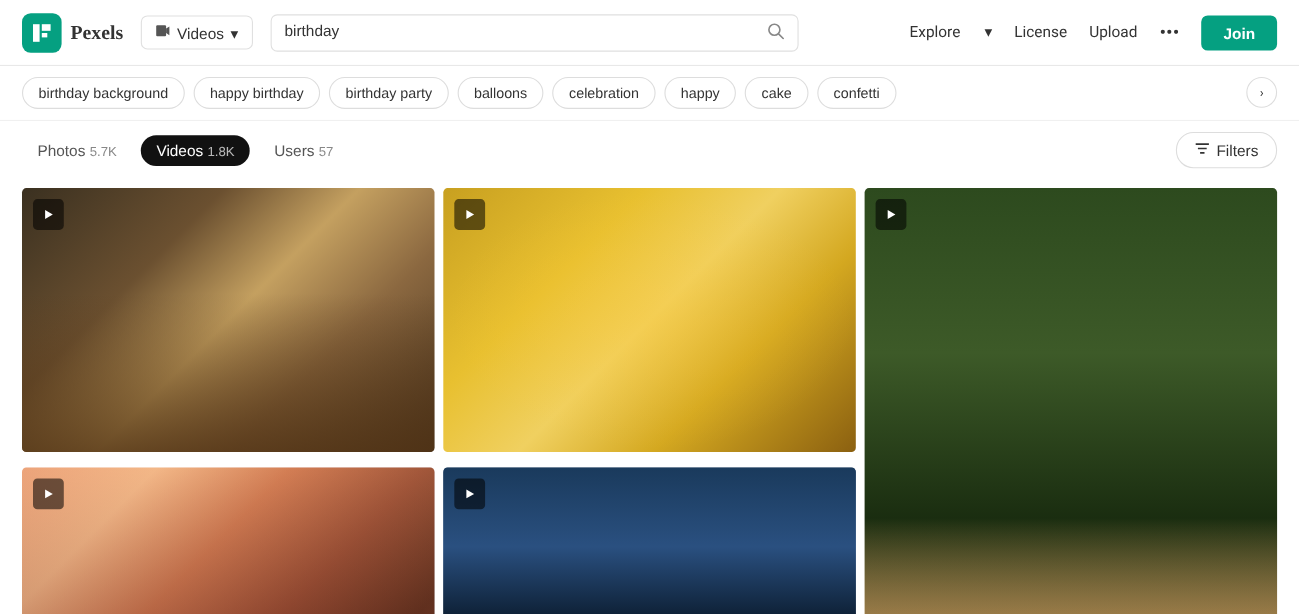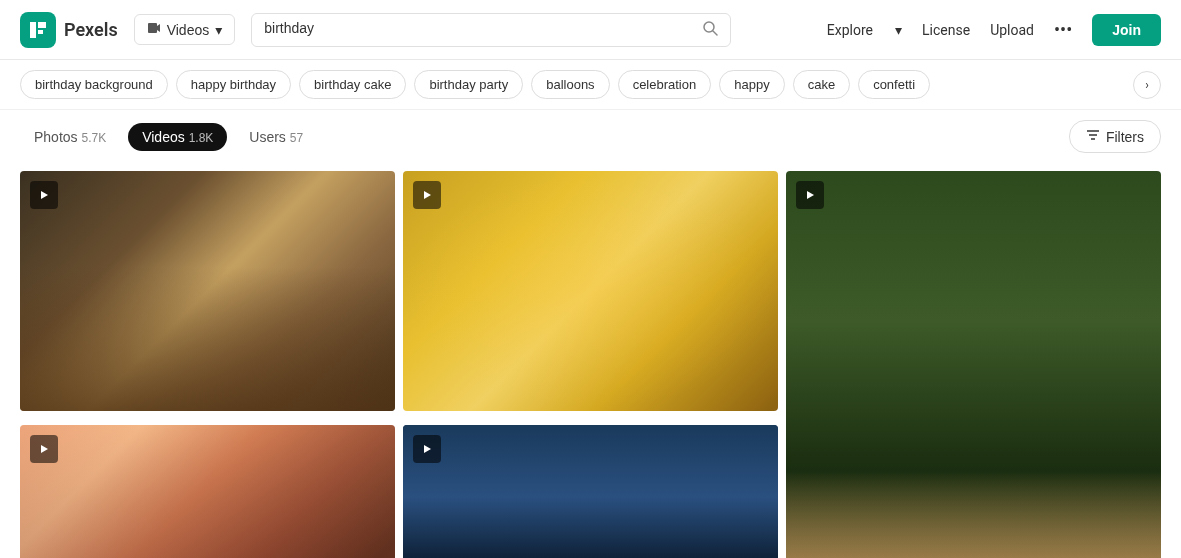--- a/index.html
+++ b/index.html
@@ -12,20 +12,21 @@
       padding: 0 20px;
       height: 60px;
       border-bottom: 1px solid #e8e8e8;
       gap: 16px;
     }
     .logo-area {
       display: flex;
       align-items: center;
       gap: 8px;
       flex-shrink: 0;
+      font-family: Liberation Serif, serif;
     }
     .logo-icon {
       width: 36px;
       height: 36px;
       background: #05a081;
       border-radius: 8px;
       display: flex;
       align-items: center;
       justify-content: center;
       color: white;
@@ -93,21 +94,21 @@
       border-radius: 6px;
       padding: 8px 20px;
       font-size: 14px;
       font-weight: 600;
       cursor: pointer;
     }
 
     
     .tags-row {
       display: flex;
-      align-items: flex-end;
+      align-items: flex-start;
       padding: 10px 20px;
       gap: 8px;
       border-bottom: 1px solid #f0f0f0;
       overflow-x: hidden;
     }
     .tag-pill {
       padding: 6px 14px;
       border: 1px solid #ddd;
       border-radius: 20px;
       font-size: 13px;
@@ -288,21 +289,20 @@
     <span class="nav-link">Upload</span>
     <span class="more-btn">•••</span>
     <button class="join-btn">Join</button>
   </nav>
 </header>
 
 <div class="tags-row">
 
   <button class="tag-pill">birthday background</button>
     <button class="tag-pill">happy birthday</button>
-    <button class="tag-pill">birthday cake</button>
     <button class="tag-pill">birthday party</button>
     <button class="tag-pill">balloons</button>
     <button class="tag-pill">celebration</button>
     <button class="tag-pill">happy</button>
     <button class="tag-pill">cake</button>
     <button class="tag-pill">confetti</button>
     <div class="next-arrow">›</div>
 </div>
 
 <div class="filter-bar">

